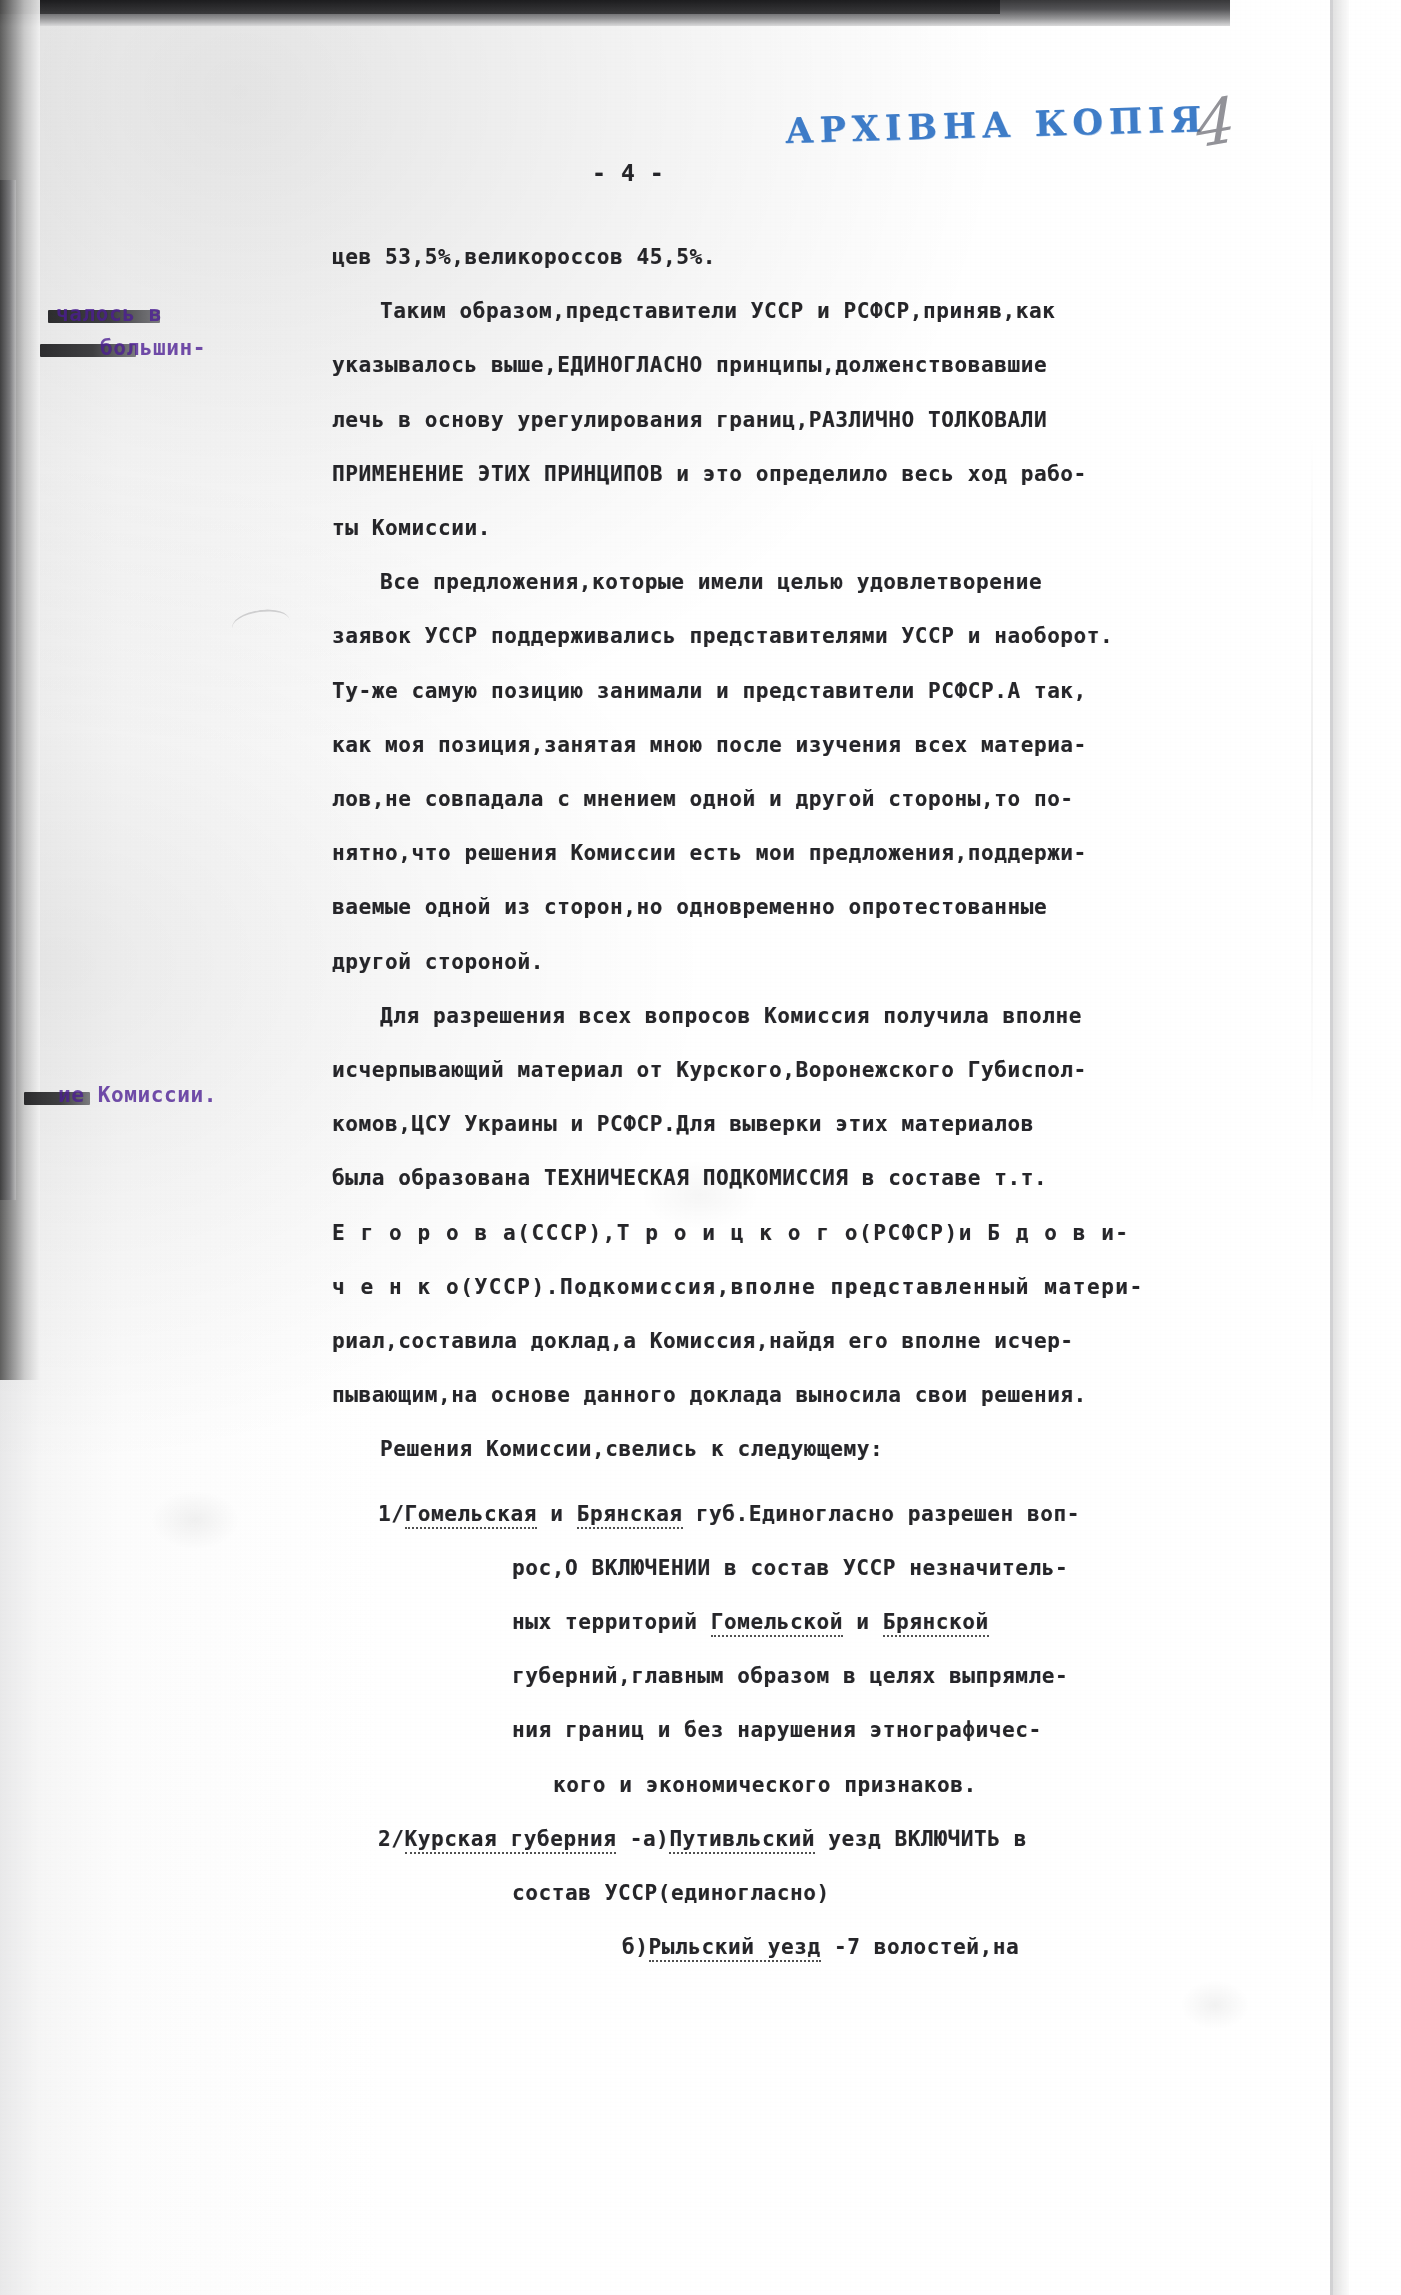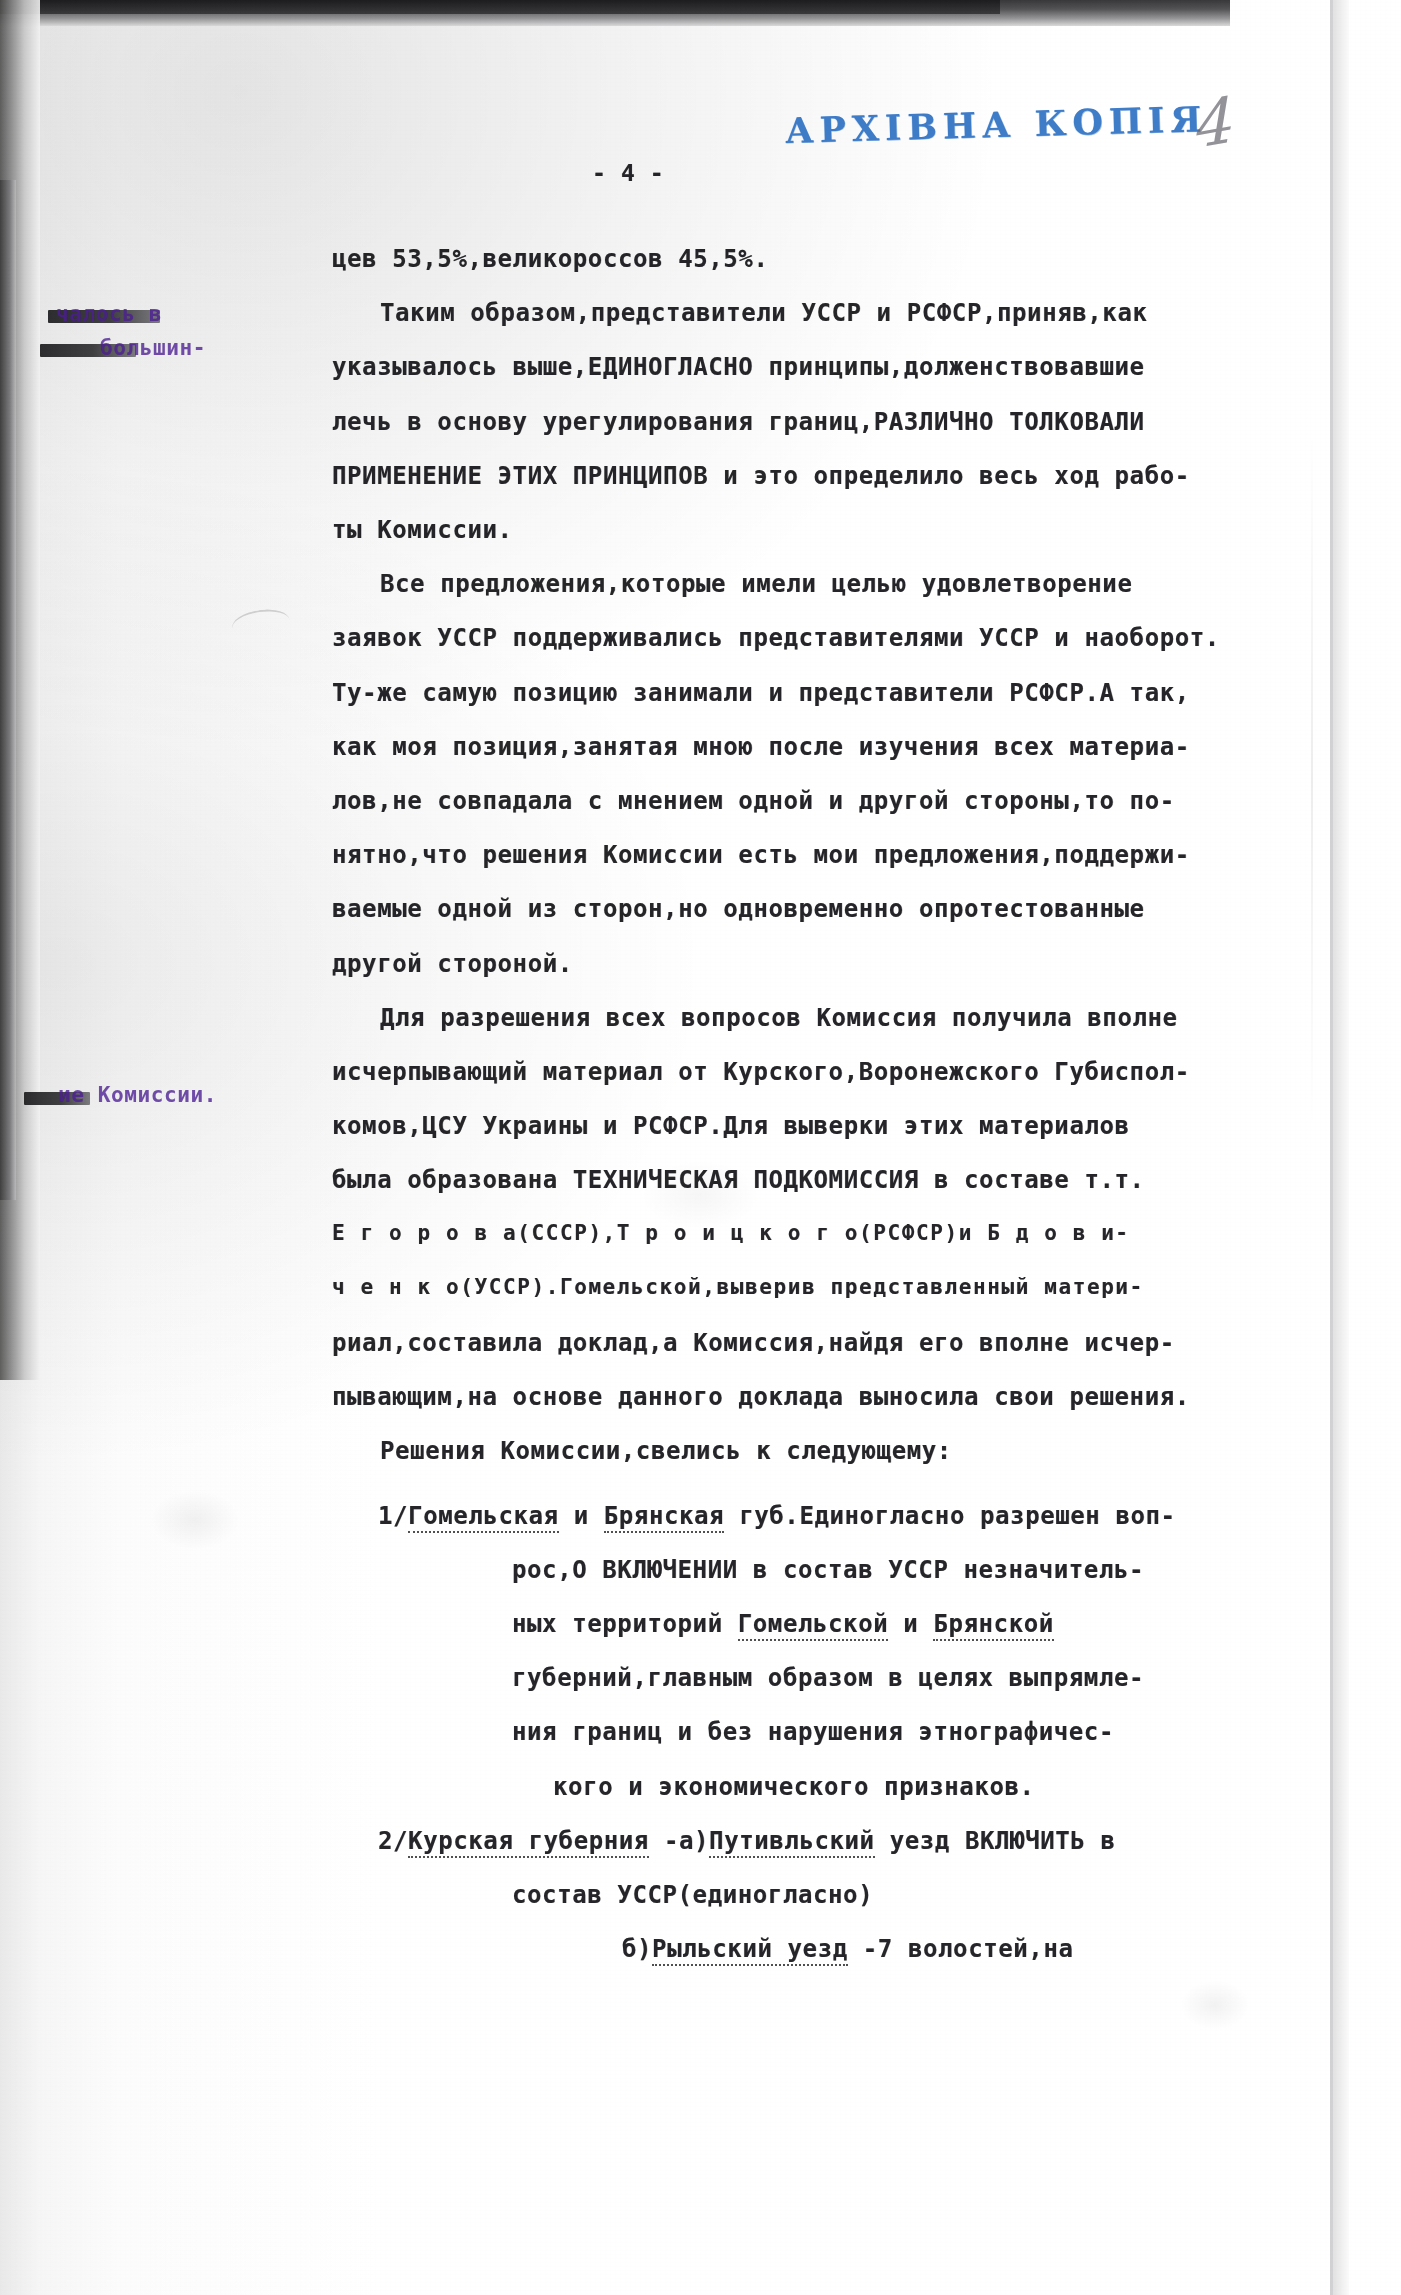--- a/index.html
+++ b/index.html
@@ -42,21 +42,21 @@
      background-image:
        repeating-linear-gradient(0deg,rgba(0,0,0,.012) 0px,rgba(0,0,0,.012) 1px,rgba(0,0,0,0) 2px,rgba(0,0,0,0) 4px),
        repeating-linear-gradient(90deg,rgba(0,0,0,.010) 0px,rgba(0,0,0,.010) 1px,rgba(0,0,0,0) 3px,rgba(0,0,0,0) 5px);}
 
   
   .blotch{position:absolute;border-radius:50%;pointer-events:none;}
 
   
   .typed{position:absolute;white-space:pre;color:#16161a;
          font-family:"DejaVu Sans Mono","Liberation Mono",monospace;
-         font-size:24px;letter-spacing:0.6px;font-weight:700;
+         font-size:21px;letter-spacing:0.6px;font-weight:700;
          text-shadow:0.4px 0.3px 0 rgba(0,0,0,.30), -0.3px 0.2px 0 rgba(0,0,0,.14);
          opacity:.93;}
   .faint{opacity:.78;color:#4c1d95;text-shadow:0.4px 0.3px 0 rgba(0,0,0,.18);}
 
   
   .sp{letter-spacing:5.5px;}
 
   
   .u-dot{border-bottom:2.5px dotted rgba(20,20,20,.80);padding-bottom:1px;}
 
@@ -141,21 +141,21 @@
       <div class="typed" style="left: 332px; top: 732.8px;">как моя позиция,занятая мною после изучения всех материа-</div>
       <div class="typed" style="left: 332px; top: 787px;">лов,не совпадала с мнением одной и другой стороны,то по-</div>
       <div class="typed" style="left: 332px; top: 841.2px;">нятно,что решения Комиссии есть мои предложения,поддержи-</div>
       <div class="typed" style="left: 332px; top: 895.4px;">ваемые одной из сторон,но одновременно опротестованные</div>
       <div class="typed" style="left: 332px; top: 949.6px; text-align: right;">другой стороной.</div>
       <div class="typed" style="left: 380px; top: 1003.8px;">Для разрешения всех вопросов Комиссия получила вполне</div>
       <div class="typed" style="left: 332px; top: 1058px;">исчерпывающий материал от Курского,Воронежского Губиспол-</div>
       <div class="typed" style="left: 332px; top: 1112.2px;">комов,ЦСУ Украины и РСФСР.Для выверки этих материалов</div>
       <div class="typed" style="left: 332px; top: 1166.4px;">была образована ТЕХНИЧЕСКАЯ ПОДКОМИССИЯ в составе т.т.</div>
       <div class="typed sp" style="left: 332px; top: 1220.6px; font-size: 21px; letter-spacing: 1.6px;">Е г о р о в а(СССР),Т р о и ц к о г о(РСФСР)и Б д о в и-</div>
-      <div class="typed sp" style="left: 332px; top: 1274.8px; font-size: 21px; letter-spacing: 1.6px;">ч е н к о(УССР).Гомельской,выверив представленный матери-</div>
+      <div class="typed sp" style="left: 332px; top: 1274.8px; font-size: 21px; letter-spacing: 1.6px;">ч е н к о(УССР).Подкомиссия,вполне представленный матери-</div>
       <div class="typed" style="left: 332px; top: 1329px;">риал,составила доклад,а Комиссия,найдя его вполне исчер-</div>
       <div class="typed" style="left: 332px; top: 1383.2px;">пывающим,на основе данного доклада выносила свои решения.</div>
       <div class="typed" style="left: 380px; top: 1437.4px;">Решения Комиссии,свелись к следующему:</div>
     </div>
 
   <div id="list-block">
       <div class="typed" style="left: 378px; top: 1501.6px; text-align: right;"><span>1/</span><span class="u-dot">Гомельская</span><span> и </span><span class="u-dot">Брянская</span><span> губ.Единогласно разрешен воп-</span></div>
       <div class="typed" style="left: 512px; top: 1555.8px;"><span>рос,О ВКЛЮЧЕНИИ в состав УССР незначитель-</span></div>
       <div class="typed" style="left: 512px; top: 1610px;"><span>ных территорий </span><span class="u-dot">Гомельской</span><span> и </span><span class="u-dot">Брянской</span><span></span></div>
       <div class="typed" style="left: 512px; top: 1664.2px;"><span>губерний,главным образом в целях выпрямле-</span></div>

